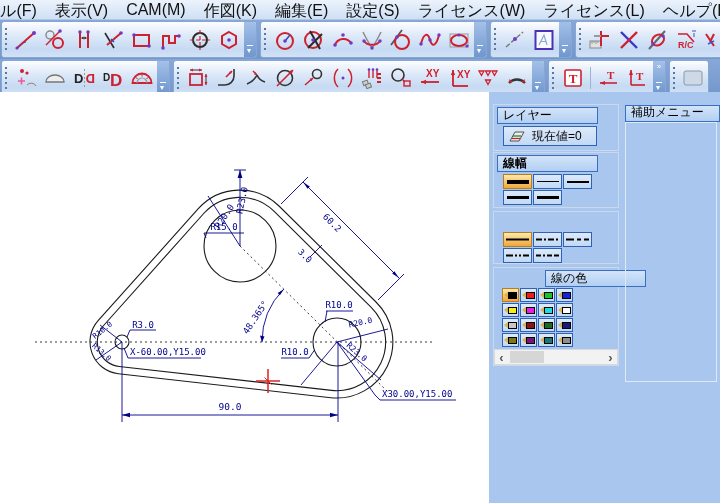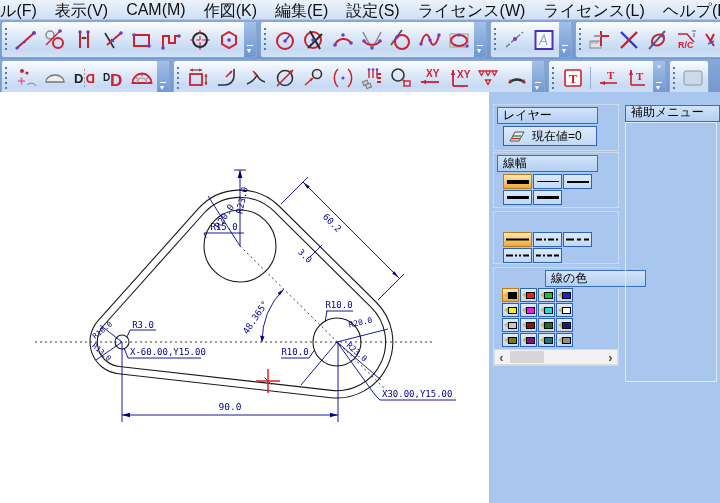--- a/index.html
+++ b/index.html
@@ -37,21 +37,21 @@
   .phead{position:absolute;background:linear-gradient(#d3e4f9,#b2cff2);border:1px solid #3a6ec0;
          font-size:12px;color:#000;display:flex;align-items:center;padding-left:5px;white-space:nowrap;overflow:hidden;}
   .pbtn{position:absolute;background:linear-gradient(#dceafa,#c2d9f5);border:1px solid #2f62b5;
         display:flex;align-items:center;justify-content:center;padding:0;cursor:default;}
   .pbtn.sel{background:linear-gradient(#ffe9ac,#f0a63a);border-color:#b87d1e;}
   .f-layer{left:4px;top:12px;width:126px;height:47px;}
   .h-layer{left:8px;top:15px;width:101px;height:17px;}
   .layer-btn{left:14px;top:34px;width:94px;height:20px;justify-content:flex-start;padding-left:4px;font-size:12px;color:#000;}
   .layer-btn .lbl{margin-left:6px;}
   .f-width{left:4px;top:60px;width:126px;height:56px;}
-  .h-width{left:8px;top:63px;width:101px;height:17px;}
+  .h-width{left:8px;top:63px;width:101px;height:17px;font-weight:bold;}
   .optgrid{position:absolute;display:flex;flex-wrap:wrap;gap:1px;}
   .line-width-grid{left:14px;top:82px;width:92px;}
   .line-width-grid .pbtn,.line-type-grid .pbtn{position:static;width:29px;height:15px;}
   .lw-line{width:22px;background:#000;}
   .f-type{left:4px;top:119px;width:126px;height:53px;}
   .h-type{left:8px;top:122px;width:101px;height:17px;}
   .line-type-grid{left:14px;top:140px;width:92px;}
   .f-color{left:4px;top:175px;width:126px;height:99px;}
   .h-color{left:8px;top:178px;width:101px;height:17px;margin-left:48px;}
   .line-color-grid{left:13px;top:196px;width:74px;}

